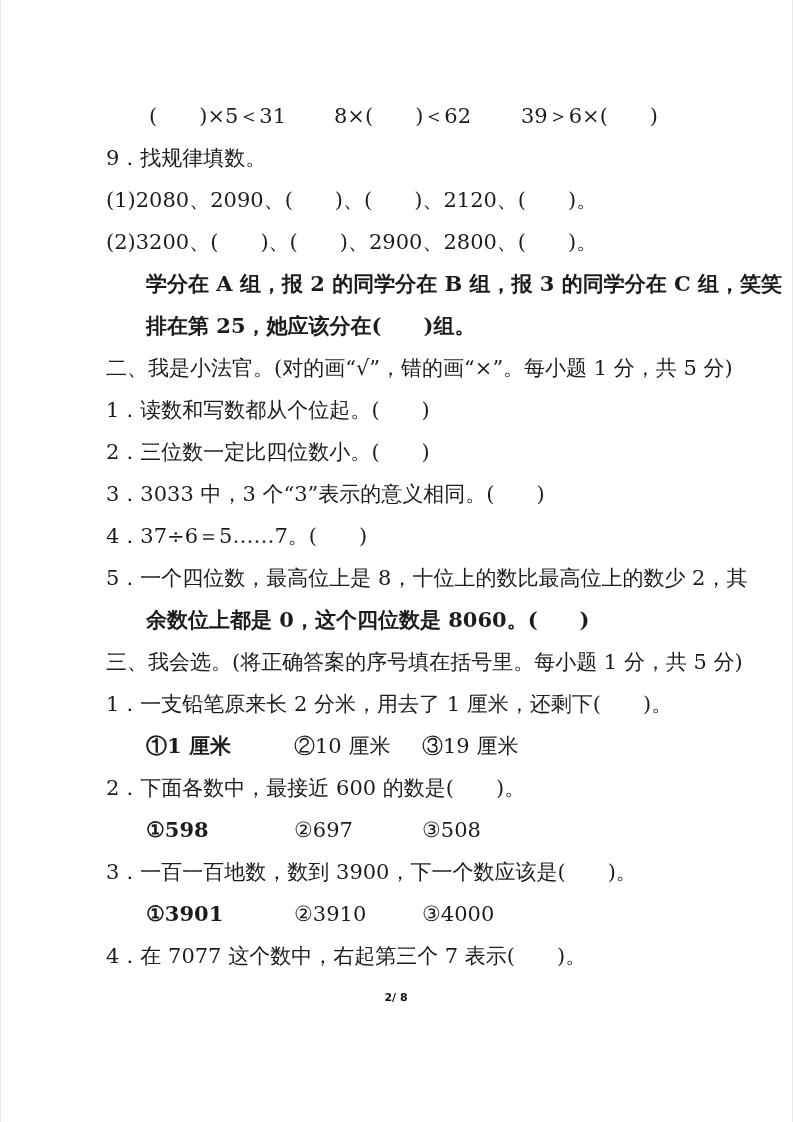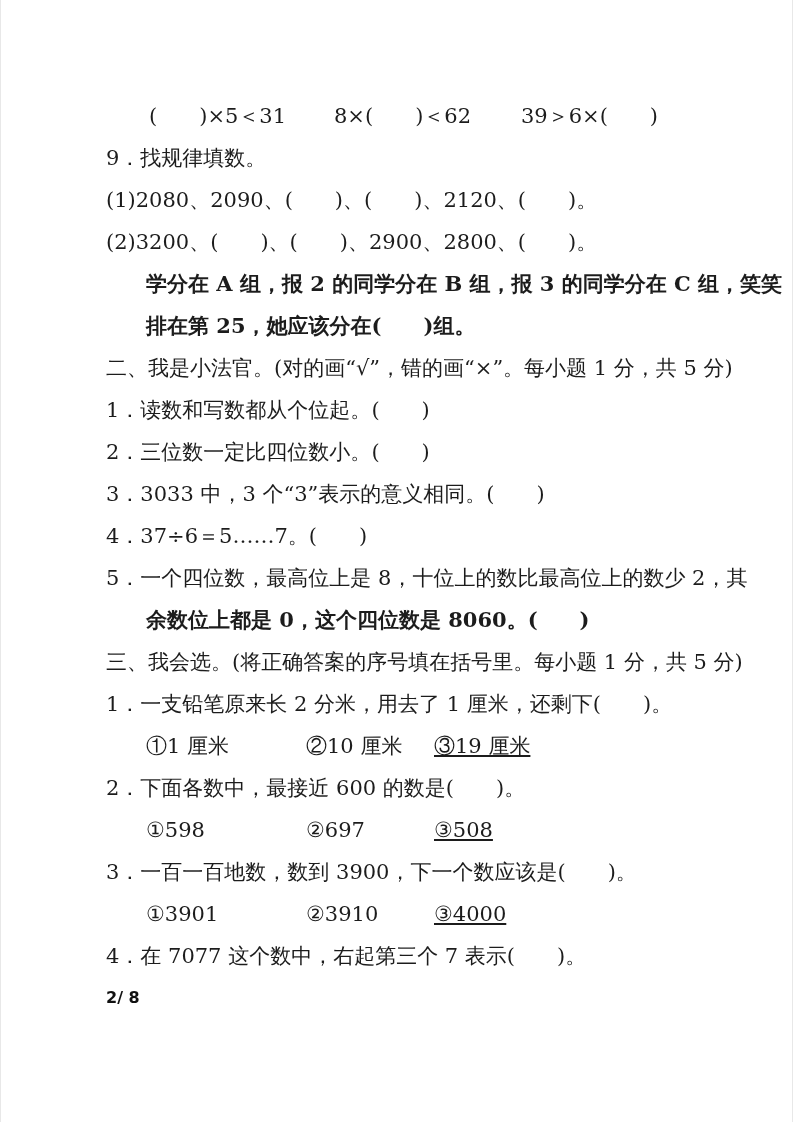--- a/index.html
+++ b/index.html
@@ -30,27 +30,27 @@
   .p1 { left: 43px; }
   .p2 { left: 228px; }
   .p3 { left: 415px; }
   .indent { padding-left: 40px; font-weight: bold; }
   .tf {
     display: flex;
     justify-content: flex-start;
   }
   .tf .br { margin-right: 30px; }
   .opts { display: flex; padding-left: 40px; }
-  .opt1 { display: inline-block; width: 148px; }
-  .opt2 { display: inline-block; width: 128px; margin-left: 12px; }
-  .opt3 { display: inline-block; text-decoration: underline; }
+  .opt1 { display: inline-block; width: 148px; font-weight: bold; }
+  .opt2 { display: inline-block; width: 128px; }
+  .opt3 { display: inline-block; }
   .footer {
-    text-align: left;
+    text-align: center;
     font-family: "DejaVu Sans", "Liberation Sans", sans-serif;
-    font-size: 16px;
+    font-size: 11px;
     font-weight: bold;
     color: #111111;
   }
 </style>
 </head>
 <body>
 
 <div class="page">
   <div class="content">
 

